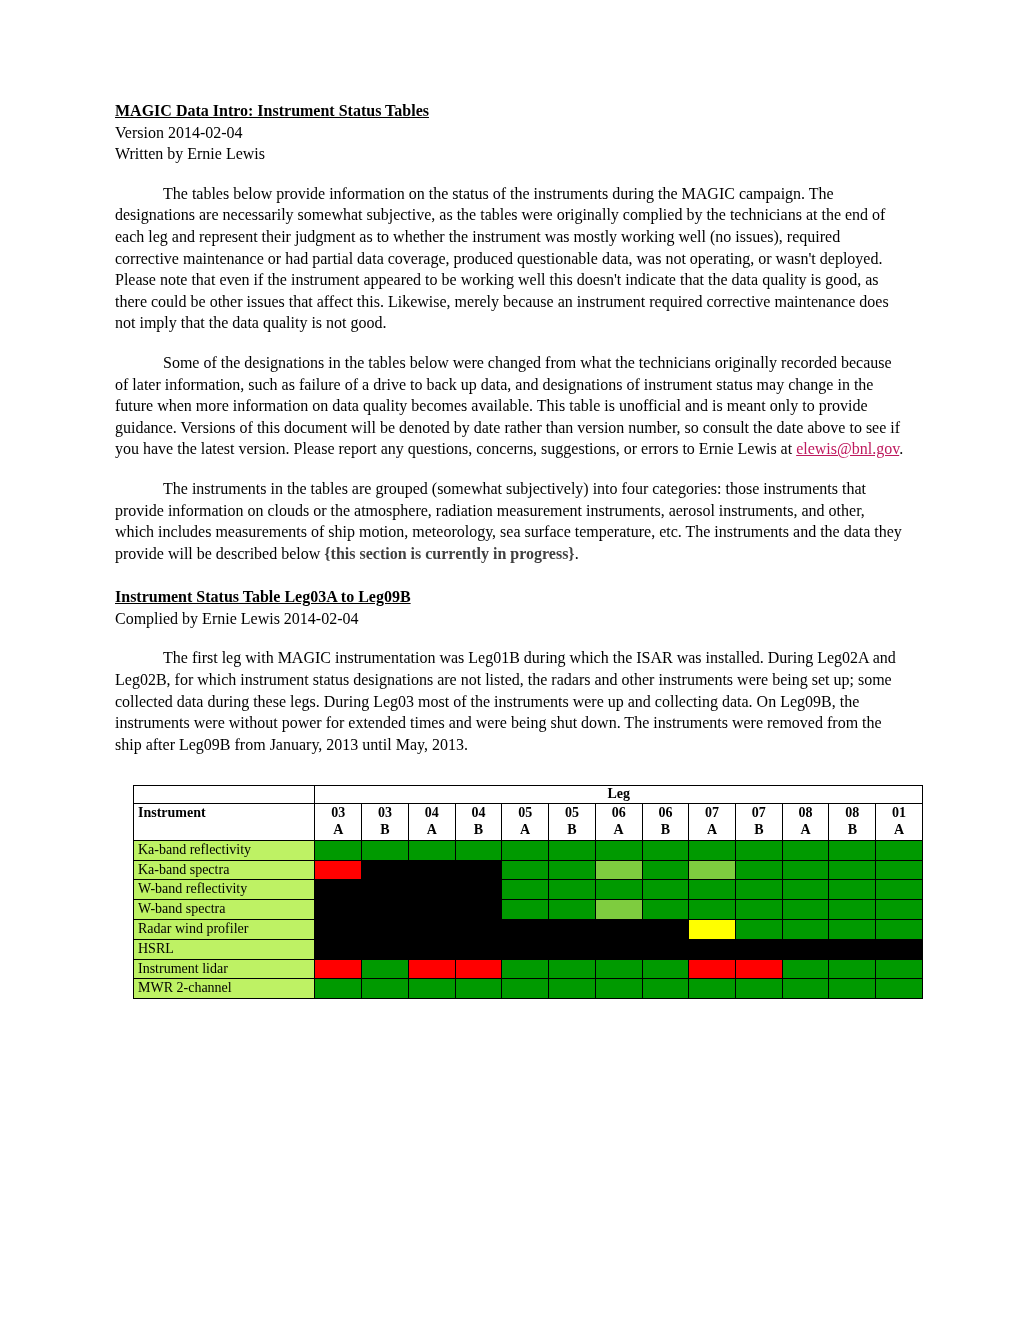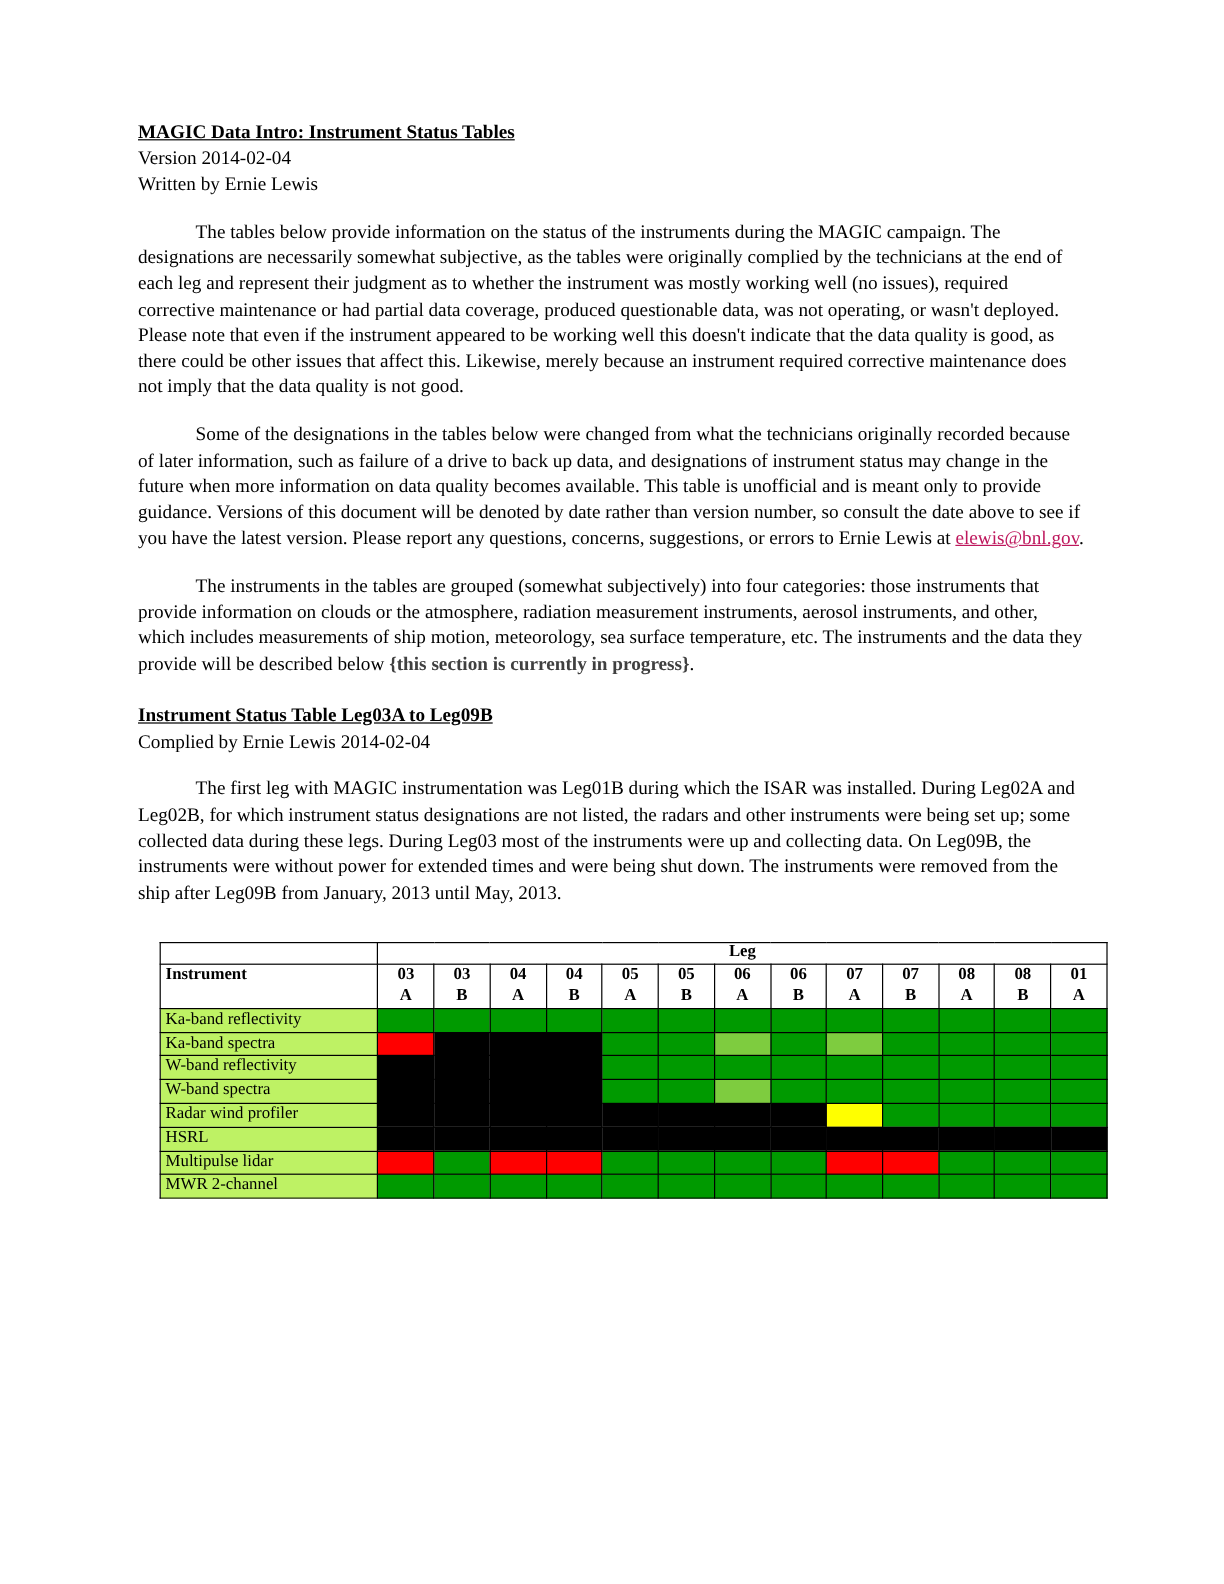--- a/index.html
+++ b/index.html
@@ -242,21 +242,21 @@
         <td class="cell c-black"></td>
         <td class="cell c-black"></td>
         <td class="cell c-black"></td>
         <td class="cell c-black"></td>
         <td class="cell c-black"></td>
         <td class="cell c-black"></td>
         <td class="cell c-black"></td>
         <td class="cell c-black"></td>
       </tr>
       <tr>
-        <td class="col-name">Multipulse lidar</td>
+        <td class="col-name">Instrument lidar</td>
         <td class="cell c-red"></td>
         <td class="cell c-green"></td>
         <td class="cell c-red"></td>
         <td class="cell c-red"></td>
         <td class="cell c-green"></td>
         <td class="cell c-green"></td>
         <td class="cell c-green"></td>
         <td class="cell c-green"></td>
         <td class="cell c-red"></td>
         <td class="cell c-red"></td>

